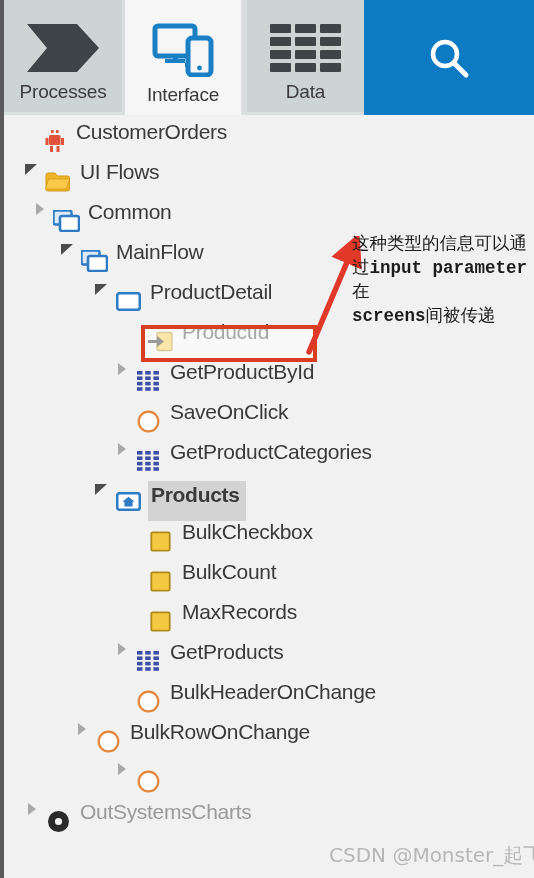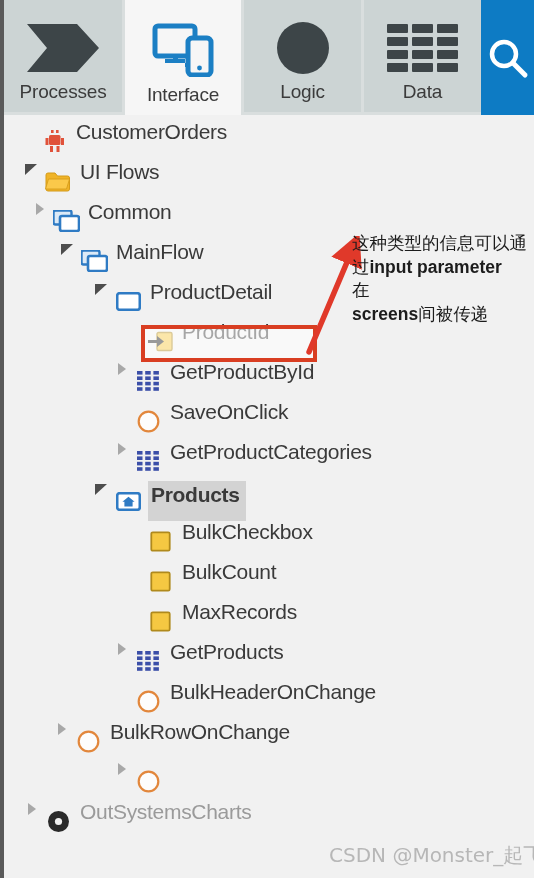--- a/index.html
+++ b/index.html
@@ -165,21 +165,21 @@
   .annot {
     position: absolute;
     left: 348px;
     top: 232px;
     width: 190px;
     font-size: 17.5px;
     line-height: 23.5px;
     color: #1c1c1c;
     font-family: "DejaVu Sans", "Liberation Sans", sans-serif;
   }
-  .annot .en { font-family: Liberation Sans, sans-serif; font-weight: bold; }
+  .annot .en { font-family: Liberation Mono, monospace; font-weight: bold; }
 
   .redbox {
     position: absolute;
     left: 137px;
     top: 325px;
     width: 176px;
     height: 37px;
     border: 4px solid #d93e22;
     background: rgba(255,255,255,0.55);
     box-sizing: border-box;
@@ -229,28 +229,20 @@
           <rect x="21" y="33" width="5" height="6" fill="#1b7fc4"></rect>
           <rect x="33" y="42" width="24" height="4" fill="#1b7fc4"></rect>
           <rect x="36" y="17" width="23" height="37" rx="4" fill="#f6f6f6" stroke="#1b7fc4" stroke-width="5"></rect>
           <circle cx="47.5" cy="47" r="2.4" fill="#1b7fc4"></circle>
         </svg>
       </div>
       <div class="tab-label">Interface</div>
     </div>
     <div class="tab-gap"></div>
 
-    <div class="tab" style="width:117px">
-      <div class="tab-icon">
-        <svg width="56" height="56" viewBox="0 0 56 56">
-          <circle cx="28" cy="28" r="26" fill="#3d4548"></circle>
-        </svg>
-      </div>
-      <div class="tab-label">Logic</div>
-    </div>
     <div class="tab-gap"></div>
 
     <div class="tab" style="width:117px">
       <div class="tab-icon">
         <div class="grid-icon">
           <i></i>
             <i></i>
             <i></i>
           <i></i>
             <i></i>
@@ -473,21 +465,21 @@
     <div class="node" style="padding-left:110px">
       <span class="twisty none"></span>
       <span class="icon-wrap">
         <svg class="ico-action" viewBox="0 0 23 23">
           <circle cx="11.5" cy="11.5" r="9.8" fill="#fdfdfd" stroke="#e2873c" stroke-width="2.2"></circle>
         </svg>
       </span>
       <span class="label">BulkHeaderOnChange</span>
     </div>
 
-    <div class="node" style="padding-left:50px">
+    <div class="node" style="padding-left:70px">
       <span class="twisty collapsed"></span>
       <span class="icon-wrap">
         <svg class="ico-action" viewBox="0 0 23 23">
           <circle cx="11.5" cy="11.5" r="9.8" fill="#fdfdfd" stroke="#e2873c" stroke-width="2.2"></circle>
         </svg>
       </span>
       <span class="label">BulkRowOnChange</span>
     </div>
 
     <div class="node" style="padding-left:110px">

